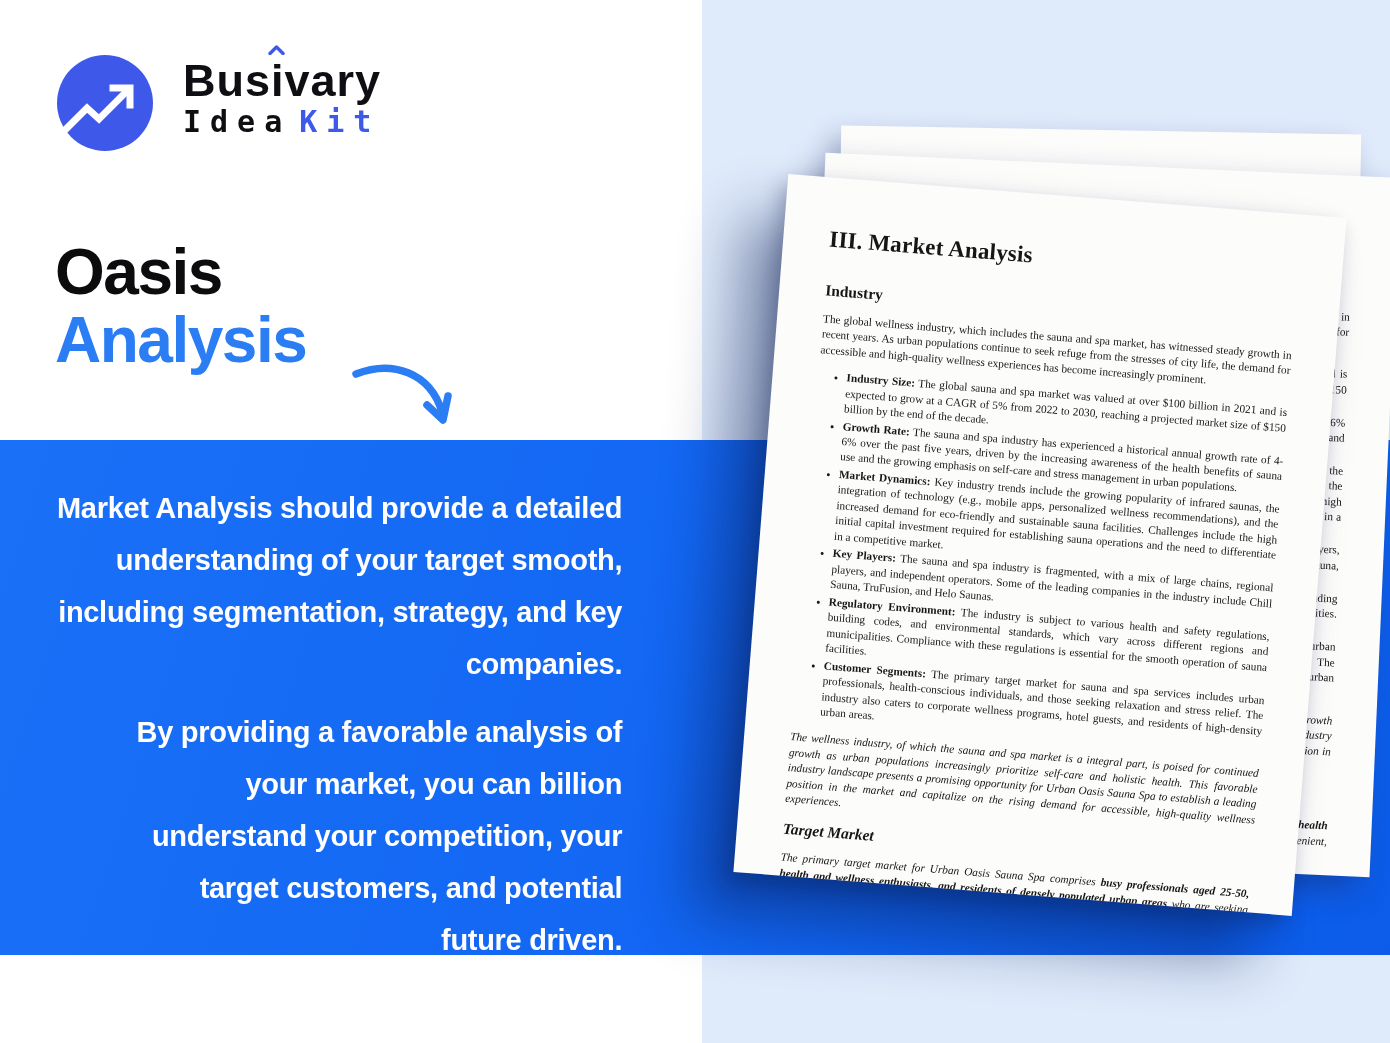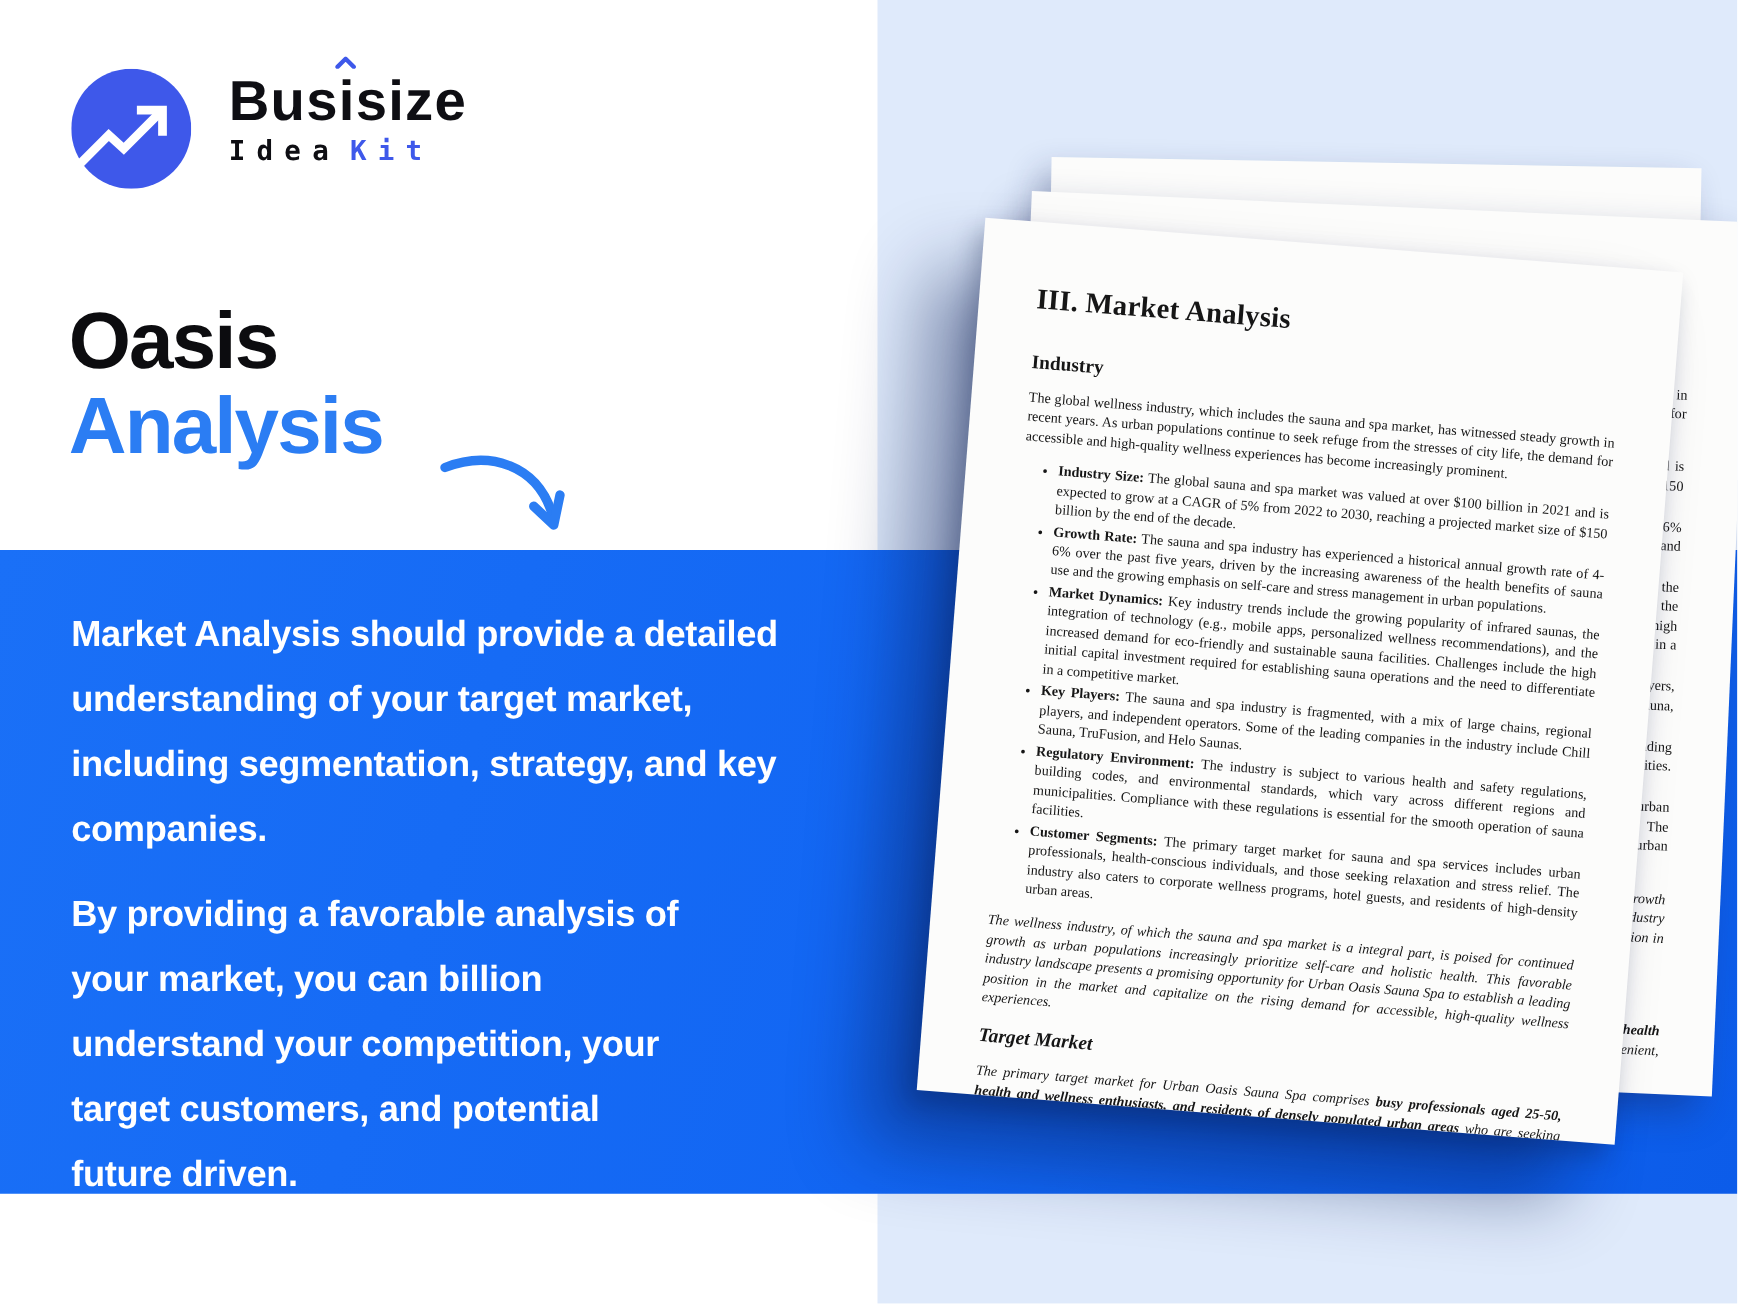--- a/index.html
+++ b/index.html
@@ -8,33 +8,33 @@
 
   
   .panel{position:absolute;left:702px;top:0;width:688px;height:1043px;background:#dfeafb;}
 
   
   .band{position:absolute;left:0;top:440px;width:1390px;height:515px;
         background:linear-gradient(108deg,#1a70f7 0%,#1266f3 55%,#0c5ce9 100%);}
 
   
   .intro{position:absolute;left:57px;top:42px;color:#ffffff;font-weight:700;
-         font-size:29px;line-height:52px;letter-spacing:-0.3px;}
+         font-size:29px;line-height:52px;letter-spacing:-0.3px;text-align:right;}
   .intro .para{margin:0;}
   .intro .para + .para{margin-top:16px;}
   .intro .line{white-space:nowrap;}
 
   
   .logo{position:absolute;left:57px;top:55px;width:96px;height:96px;}
   .brand{position:absolute;left:183px;top:58px;}
   .brand-name{font-size:45px;line-height:46px;font-weight:700;color:#0e0e13;letter-spacing:1px;}
   .i-wrap{position:relative;display:inline-block;}
   .i-caret{position:absolute;left:-3px;top:-13px;width:17px;height:10px;}
   .brand-line2{font-family:"DejaVu Sans Mono","Liberation Mono",monospace;font-weight:700;
-               font-size:22px;line-height:34px;letter-spacing:9px;color:#0e0e13;margin-top:1px;}
+               font-size:30px;line-height:34px;letter-spacing:9px;color:#0e0e13;margin-top:1px;}
   .kit{color:#3e58ea;margin-left:8px;}
 
   
   .headline{position:absolute;left:55px;top:238px;font-weight:700;font-size:64px;line-height:68px;
             letter-spacing:-1.5px;color:#0c0c0f;}
   .headline .hl2{color:#2b7df3;}
   .hl-arrow{position:absolute;left:348px;top:360px;width:115px;height:78px;}
 
   
   .papers{position:absolute;inset:0;}
@@ -63,21 +63,21 @@
 <body>
 
 <div class="stage">
 
   <div class="panel"></div>
 
   <div class="band">
     <div class="intro">
       <div class="para">
         <div class="line">Market Analysis should provide a detailed</div>
-        <div class="line">understanding of your target market,</div>
+        <div class="line">understanding of your target smooth,</div>
         <div class="line">including segmentation, strategy, and key</div>
         <div class="line">companies.</div>
       </div>
       <div class="para">
         <div class="line">By providing a favorable analysis of</div>
         <div class="line">your market, you can billion</div>
         <div class="line">understand your competition, your</div>
         <div class="line">target customers, and potential</div>
         <div class="line">future driven.</div>
       </div>
@@ -129,21 +129,21 @@
 
   <svg class="logo" viewBox="0 0 96 96">
     <circle cx="48" cy="48" r="48" fill="#3e58ea"></circle>
     <polyline points="10,73 30,53 42,64 71,35" fill="none" stroke="#ffffff" stroke-width="7" stroke-linecap="square" stroke-linejoin="miter"></polyline>
     <polyline points="56,33 73,33 73,50" fill="none" stroke="#ffffff" stroke-width="7" stroke-linecap="square" stroke-linejoin="miter"></polyline>
   </svg>
 
   <div class="brand">
     <div class="brand-name"><span>Bus</span><span class="i-wrap"><span>i</span><svg class="i-caret" viewBox="0 0 17 10">
             <polyline points="2,8.5 8.5,2 15,8.5" fill="none" stroke="#3e58ea" stroke-width="3.4" stroke-linecap="round" stroke-linejoin="round"></polyline>
-          </svg></span><span>size</span></div>
+          </svg></span><span>vary</span></div>
     <div class="brand-line2"><span>Idea</span><span class="kit">Kit</span></div>
   </div>
 
   <div class="headline">
     <div>Oasis</div>
     <div class="hl2">Analysis</div>
   </div>
 
   <svg class="hl-arrow" viewBox="0 0 115 78">
     <path d="M8,14 C44,0 82,12 94,52" fill="none" stroke="#2b7df3" stroke-width="7.5" stroke-linecap="round"></path>

